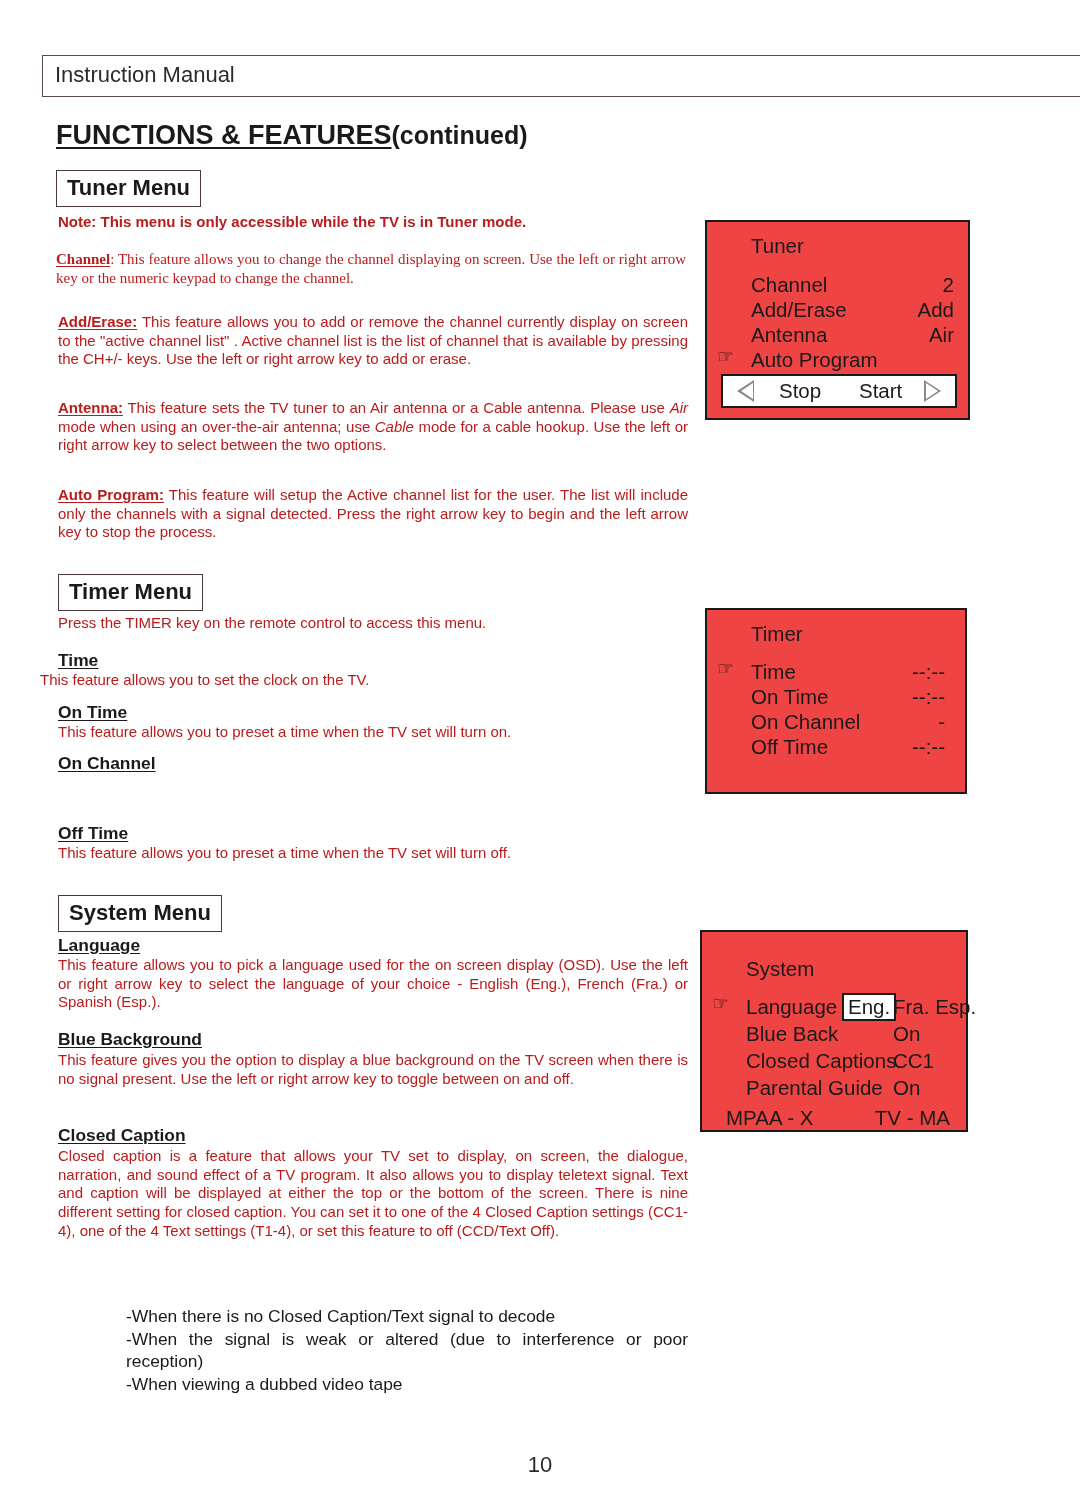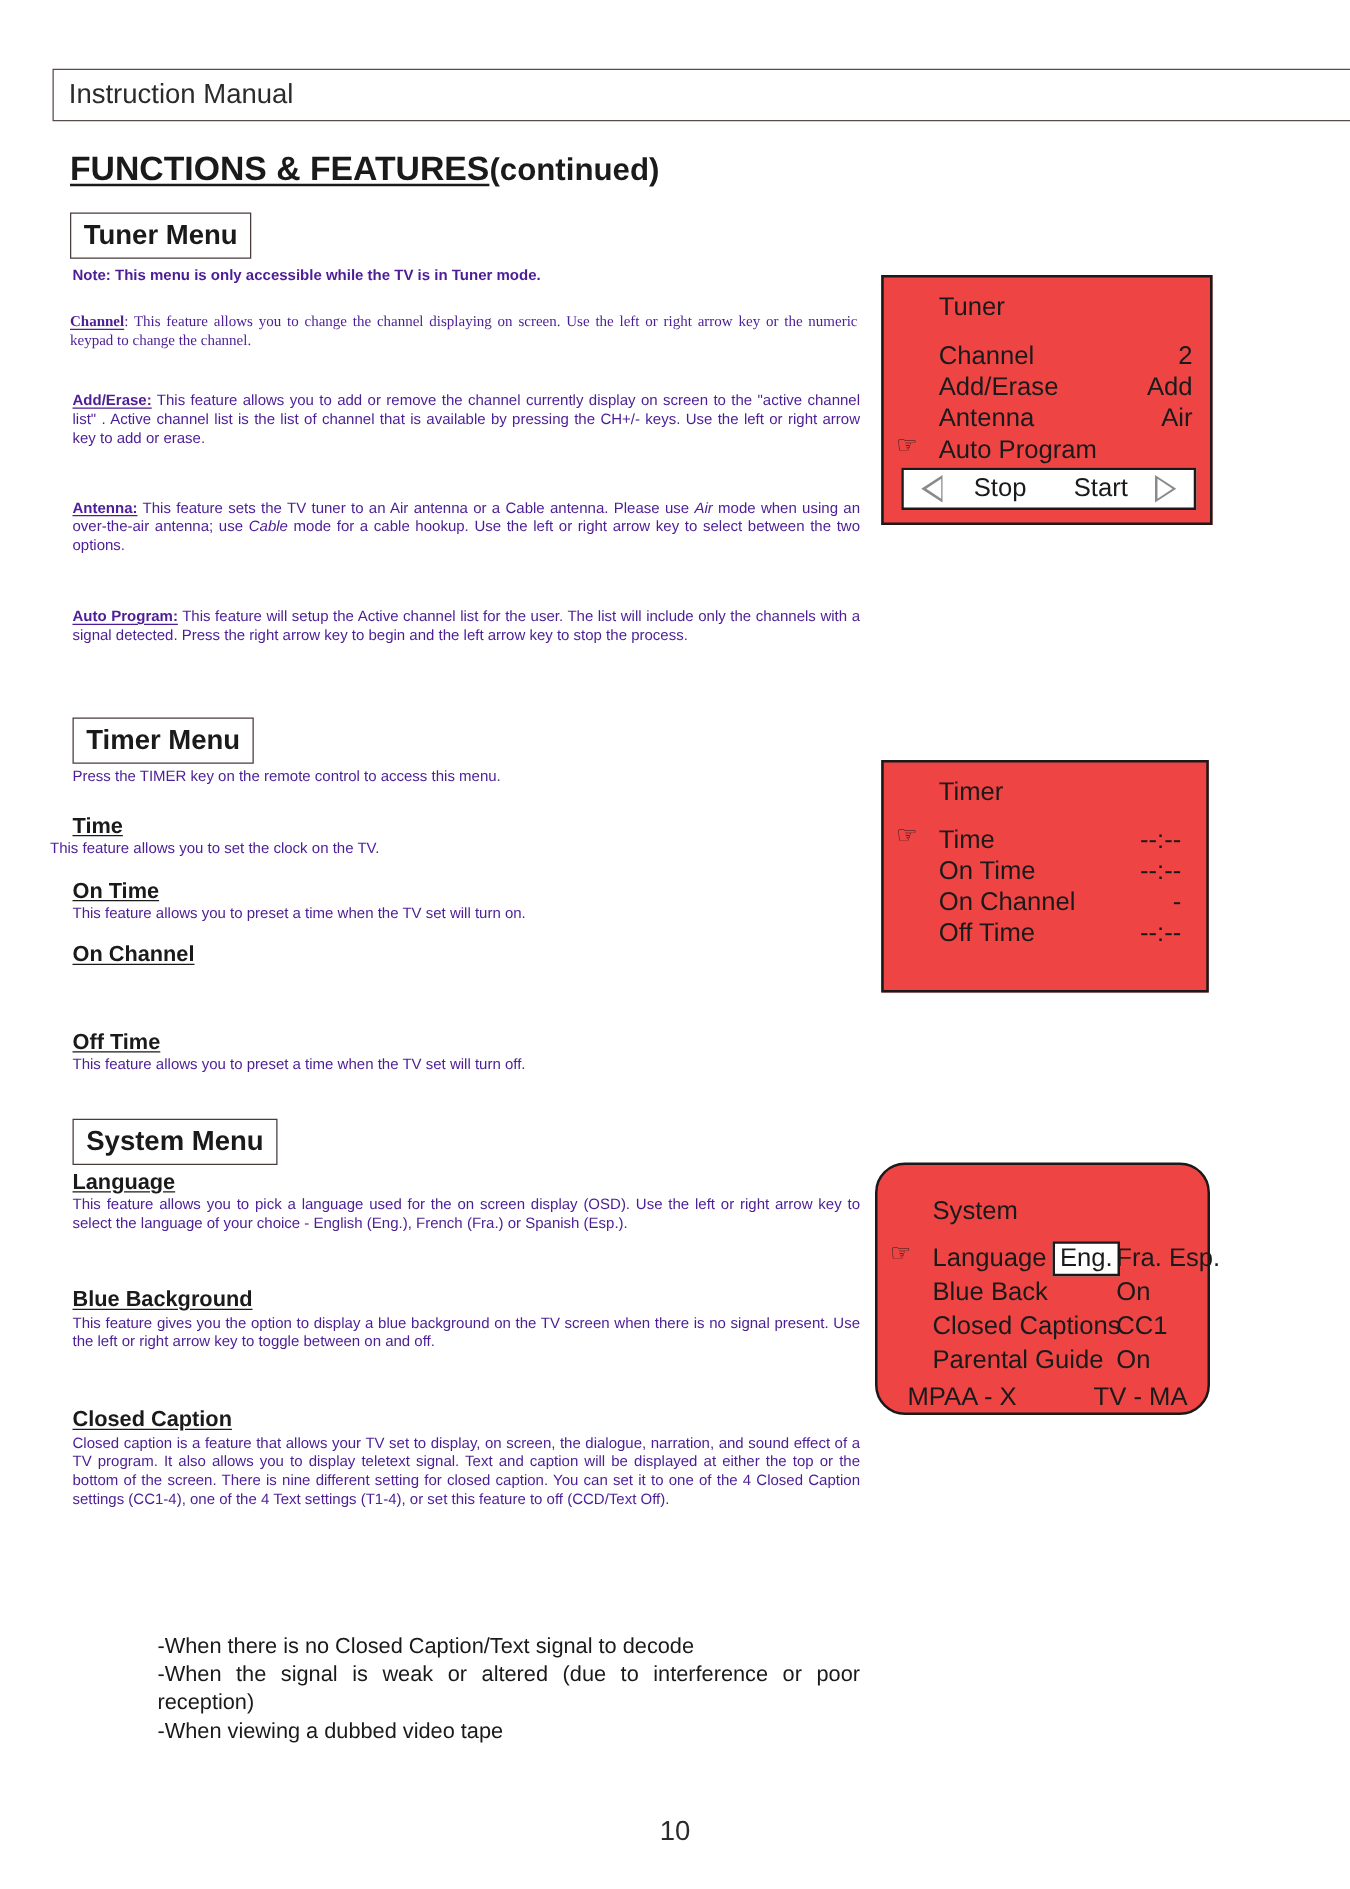--- a/index.html
+++ b/index.html
@@ -64,24 +64,24 @@
     font-size: 22px;
     font-weight: bold;
     padding: 4px 10px 5px 10px;
     background: #fff;
     white-space: nowrap;
   }
 
   
   .para {
     position: absolute;
-    font-size: 12px;
+    font-size: 15px;
     line-height: 1.245;
     text-align: justify;
-    color: #4c1d95;
+    color: #b91c1c;
   }
   .para.nojust { text-align: left; }
   .lead {
     font-weight: bold;
     text-decoration: underline;
     text-underline-offset: 2px;
   }
   .sub-head {
     position: absolute;
     font-size: 17.4px;
@@ -349,21 +349,21 @@
     <div class="notes-row">
       <span class="hang"></span>
       <span class="notes-body" style="flex:1;">-When the signal is weak or altered (due to interference or poor reception)</span>
     </div>
     <div class="notes-row">
       <span class="hang"></span>
       <span style="flex:1;">-When viewing a dubbed video tape</span>
     </div>
   </div>
 
-  <div class="osd" style="left:700px; top:930px; width:268px; height:202px;border-radius:24px;">
+  <div class="osd" style="left:700px; top:930px; width:268px; height:202px;">
     <div class="osd-title" style="top:25px;">System</div>
     <div class="osd-rows" style="top:63px;">
       <div class="osd-row" style="height:26px;">
         <span class="osd-ptr">☞</span>
         <span class="osd-label">Language</span>
         <span class="lang-chip" style="left:140px; top:-2px;">Eng.</span>
         <span class="osd-value" style="left:191px;">Fra. Esp.</span>
       </div>
       <div class="osd-row" style="height:26px;">
         <span class="osd-ptr"></span>

